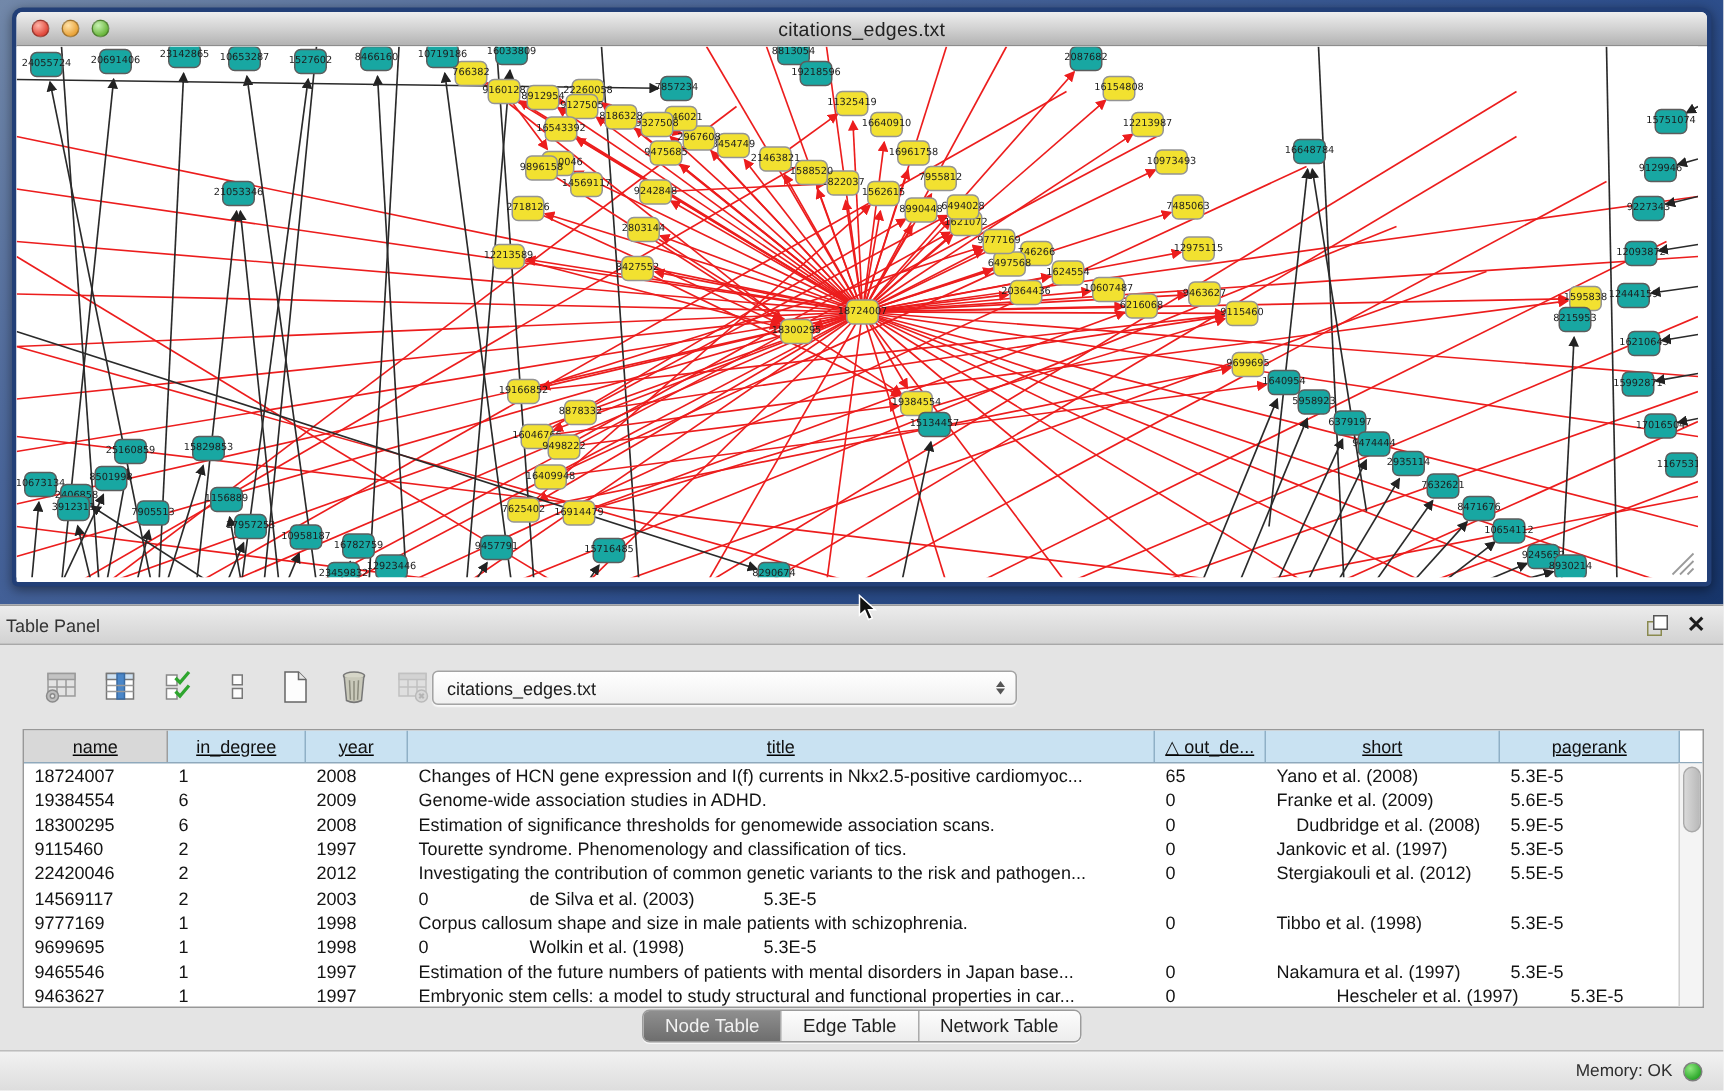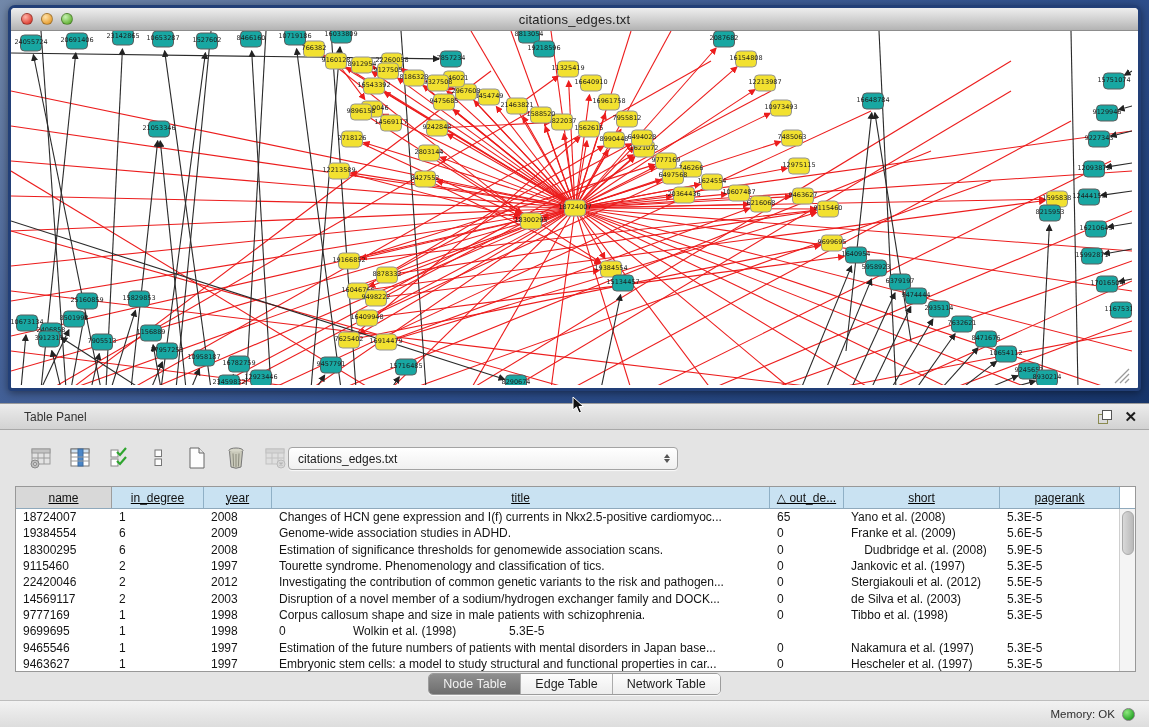--- a/index.html
+++ b/index.html
@@ -28,21 +28,21 @@
   svg .ny{fill:#f2e130;stroke:#949494;stroke-width:1;}
   svg .nt{fill:#18a7a2;stroke:#5c5c5c;stroke-width:1;}
   svg .nl{font:6.5px "DejaVu Sans",sans-serif;fill:#1c1c1c;text-anchor:middle;}
   
   .cursor{position:absolute;left:572px;top:396px;z-index:50;}
   
   .table-panel{position:absolute;left:0;top:403px;width:1149px;height:297px;background:#e4e4e4;}
   .panel-titlebar{position:absolute;left:0;top:0;width:100%;height:27px;box-sizing:border-box;
     background:linear-gradient(#ececec,#d2d2d2);border-top:1px solid #9a9a9a;border-bottom:1px solid #a8a8a8;
     display:flex;align-items:center;}
-  .panel-title{font-size:12px;color:#333;padding-left:24px;}
+  .panel-title{font-size:12px;color:#333;padding-left:4px;}
   .panel-title-icons{margin-left:auto;display:flex;align-items:center;gap:12px;padding-right:12px;}
   .float-ic{width:14px;height:14px;position:relative;display:inline-block;cursor:default;}
   .float-ic .b{position:absolute;left:0;bottom:0;width:8px;height:8px;border:1px solid #8a8a4f;background:transparent;}
   .float-ic .f{position:absolute;right:0;top:0;width:8px;height:8px;border:1px solid #555;background:#fff;}
   .close-ic{font-size:15px;font-weight:bold;color:#1c1c1c;line-height:14px;cursor:default;}
   
   .toolbar{position:absolute;left:28px;top:40px;height:30px;display:flex;align-items:center;gap:13px;}
   .tbtn{width:26px;height:26px;display:flex;align-items:center;justify-content:center;}
   .fx{font-family:"DejaVu Serif",serif;font-style:italic;font-weight:bold;font-size:15px;color:#222;}
   .combo{position:absolute;left:288px;top:44px;width:390px;height:23px;box-sizing:border-box;
@@ -885,21 +885,20 @@
           <div class="td" style="width: 68px;">2012</div>
           <div class="td" style="width: 498px;">Investigating the contribution of common genetic variants to the risk and pathogen...</div>
           <div class="td" style="width: 74px;">0</div>
           <div class="td" style="width: 156px;">Stergiakouli et al. (2012)</div>
           <div class="td" style="width: 120px;">5.5E-5</div>
         </div>
         <div class="tr">
           <div class="td" style="width: 96px;">14569117</div>
           <div class="td" style="width: 92px;">2</div>
           <div class="td" style="width: 68px;">2003</div>
-          <div class="td" style="width: 498px;">Disruption of a novel member of a sodium/hydrogen exchanger family and DOCK...</div>
           <div class="td" style="width: 74px;">0</div>
           <div class="td" style="width: 156px;">de Silva et al. (2003)</div>
           <div class="td" style="width: 120px;">5.3E-5</div>
         </div>
         <div class="tr">
           <div class="td" style="width: 96px;">9777169</div>
           <div class="td" style="width: 92px;">1</div>
           <div class="td" style="width: 68px;">1998</div>
           <div class="td" style="width: 498px;">Corpus callosum shape and size in male patients with schizophrenia.</div>
           <div class="td" style="width: 74px;">0</div>
@@ -922,21 +921,21 @@
           <div class="td" style="width: 74px;">0</div>
           <div class="td" style="width: 156px;">Nakamura et al. (1997)</div>
           <div class="td" style="width: 120px;">5.3E-5</div>
         </div>
         <div class="tr">
           <div class="td" style="width: 96px;">9463627</div>
           <div class="td" style="width: 92px;">1</div>
           <div class="td" style="width: 68px;">1997</div>
           <div class="td" style="width: 498px;">Embryonic stem cells: a model to study structural and functional properties in car...</div>
           <div class="td" style="width: 74px;">0</div>
-          <div class="td" style="width: 156px;">Hescheler et al. (1997)</div>
+          <div class="td" style="width: 156px; margin-left: 40px;">Hescheler et al. (1997)</div>
           <div class="td" style="width: 120px;">5.3E-5</div>
         </div>
       </div>
     <div class="vscroll">
       <div class="vthumb"></div>
     </div>
   </div>
 
   <div class="tabs">
     <div class="seg">

